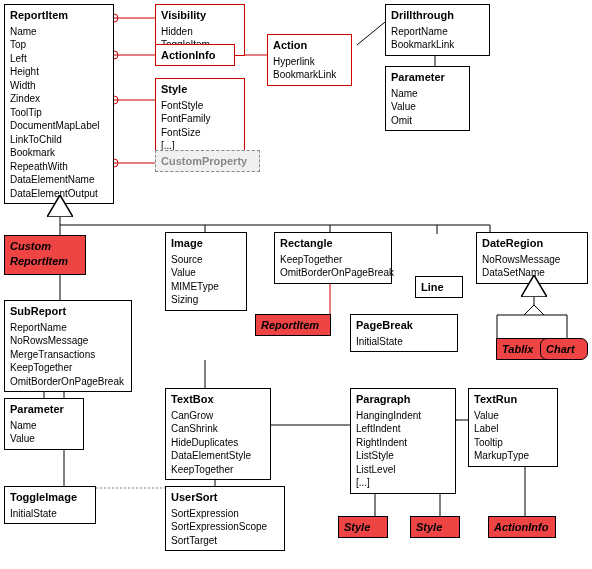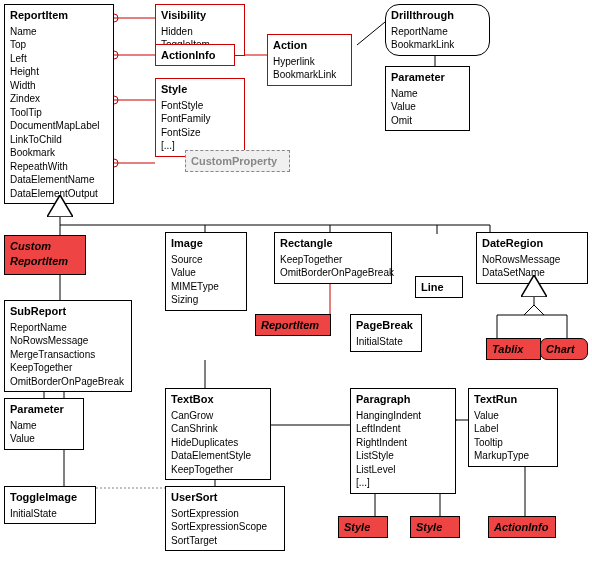--- a/index.html
+++ b/index.html
@@ -33,21 +33,20 @@
       font-size: 11px;
       margin-bottom: 2px;
     }
     .box.red-border {
       border-color: #cc0000;
     }
     .box.dashed-border {
       border: 1px dashed #888;
       background: #f0f0f0;
       color: #888;
-      margin-left: 30px;
     }
     .box.gray-fill {
       background: #ef4444;
     }
     
     svg.lines {
       position: absolute;
       top: 0; left: 0;
       width: 592px;
       height: 569px;
@@ -158,21 +157,21 @@
   <div class="box red-border" style="left:155px;top:44px;width:80px;height:22px;">
     <div class="box-title">ActionInfo</div>
   </div>
 
   <div class="box red-border" style="left:267px;top:34px;width:85px;">
     <div class="box-title">Action</div>
     <div>Hyperlink</div>
     <div>BookmarkLink</div>
   </div>
 
-  <div class="box" style="left:385px;top:4px;width:105px;border-radius:14px;">
+  <div class="box" style="left:385px;top:4px;width:105px;">
     <div class="box-title">Drillthrough</div>
     <div>ReportName</div>
     <div>BookmarkLink</div>
   </div>
 
   <div class="box red-border" style="left:155px;top:78px;width:90px;">
     <div class="box-title">Style</div>
     <div>FontStyle</div>
     <div>FontFamily</div>
     <div>FontSize</div>
@@ -228,30 +227,30 @@
     <div>NoRowsMessage</div>
     <div>MergeTransactions</div>
     <div>KeepTogether</div>
     <div>OmitBorderOnPageBreak</div>
   </div>
 
   <div class="box gray-fill italic-title" style="left:255px;top:314px;width:76px;height:22px;font-style:italic;">
     <div class="box-title" style="font-style:italic;">ReportItem</div>
   </div>
 
-  <div class="box" style="left:350px;top:314px;width:72px;">
+  <div class="box" style="left:350px;top:314px;width:108px;">
     <div class="box-title">PageBreak</div>
     <div>InitialState</div>
   </div>
 
   <svg style="position:absolute;left:521px;top:275px;width:26px;height:22px;">
     <polygon points="0,22 26,22 13,0" fill="white" stroke="#000" stroke-width="1.5"></polygon>
   </svg>
 
-  <div class="box gray-fill italic-title" style="left:486px;top:338px;width:55px;height:22px;font-style:italic;">
+  <div class="box gray-fill italic-title" style="left:496px;top:338px;width:55px;height:22px;font-style:italic;">
     <div class="box-title" style="font-style:italic;">Tablix</div>
   </div>
 
   <div class="box gray-fill italic-title" style="left:540px;top:338px;width:48px;height:22px;font-style:italic;border-radius:7px;">
     <div class="box-title" style="font-style:italic;">Chart</div>
   </div>
 
   <div class="box" style="left:4px;top:398px;width:80px;">
     <div class="box-title">Parameter</div>
     <div>Name</div>

